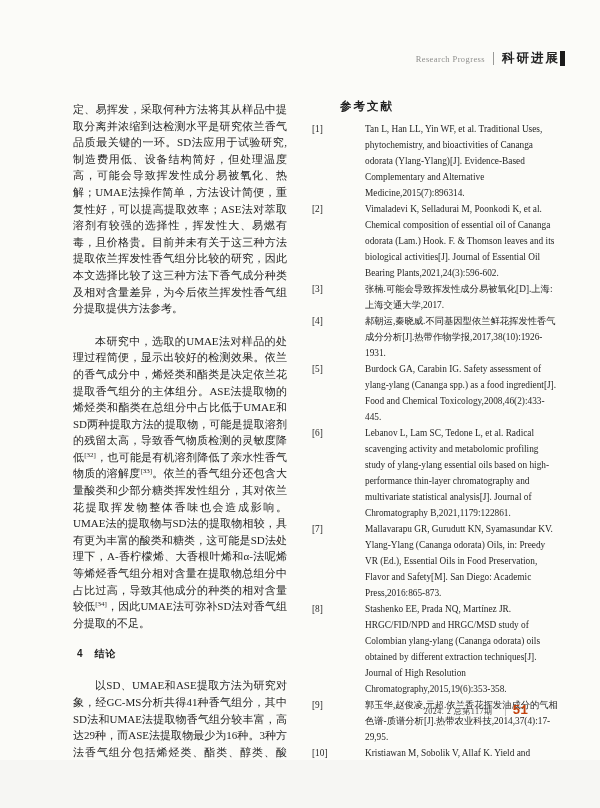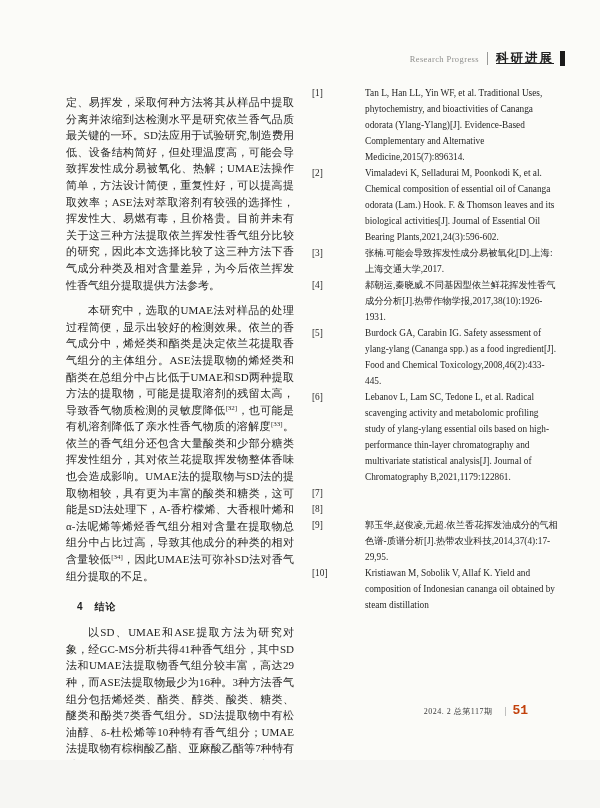--- a/index.html
+++ b/index.html
@@ -27,37 +27,35 @@
     margin-right:8px;
   }
   .header-vrule{
     width:1px;height:13px;background:#9a9a98;
     margin-right:8px;
   }
   .header-zh{
     font-size:12.5px;font-weight:bold;color:#222;
     letter-spacing:2px;
     font-family:"Liberation Sans","DejaVu Sans",sans-serif;
-    margin-right:6px;
-    text-decoration:underline;
   }
   .header-bar{
     width:5px;height:15px;background:#1a1a1a;
   }
   
   .columns{
     position:absolute;
     top:85px;left:57px;
     width:501px;
     display:flex;
   }
   .col-left{width:246px;margin-right:9px;}
   .col-right{width:246px;}
   .body-text p{
-    margin:9px;
+    margin:16px;
     font-size:11px;
     line-height:16.6px;
     text-align:justify;
     letter-spacing:0;
   }
   .indent{text-indent:2em;}
   sup{font-size:7px;line-height:0;vertical-align:4px;}
   .section-heading{
     font-weight:bold;
     font-size:10px;
@@ -118,20 +116,21 @@
     <div class="col-left body-text">
       <p>定、易挥发，采取何种方法将其从样品中提取分离并浓缩到达检测水平是研究依兰香气品质最关键的一环。SD法应用于试验研究,制造费用低、设备结构简好，但处理温度高，可能会导致挥发性成分易被氧化、热解；UMAE法操作简单，方法设计简便，重复性好，可以提高提取效率；ASE法对萃取溶剂有较强的选择性，挥发性大、易燃有毒，且价格贵。目前并未有关于这三种方法提取依兰挥发性香气组分比较的研究，因此本文选择比较了这三种方法下香气成分种类及相对含量差异，为今后依兰挥发性香气组分提取提供方法参考。</p>
       <p class="indent">本研究中，选取的UMAE法对样品的处理过程简便，显示出较好的检测效果。依兰的香气成分中，烯烃类和酯类是决定依兰花提取香气组分的主体组分。ASE法提取物的烯烃类和酯类在总组分中占比低于UMAE和SD两种提取方法的提取物，可能是提取溶剂的残留太高，导致香气物质检测的灵敏度降低<sup>[32]</sup>，也可能是有机溶剂降低了亲水性香气物质的溶解度<sup>[33]</sup>。依兰的香气组分还包含大量酸类和少部分糖类挥发性组分，其对依兰花提取挥发物整体香味也会造成影响。UMAE法的提取物与SD法的提取物相较，具有更为丰富的酸类和糖类，这可能是SD法处理下，A-香柠檬烯、大香根叶烯和α-法呢烯等烯烃香气组分相对含量在提取物总组分中占比过高，导致其他成分的种类的相对含量较低<sup>[34]</sup>，因此UMAE法可弥补SD法对香气组分提取的不足。</p>
       <div class="section-heading">4　结论</div>
       <p class="indent">以SD、UMAE和ASE提取方法为研究对象，经GC-MS分析共得41种香气组分，其中SD法和UMAE法提取物香气组分较丰富，高达29种，而ASE法提取物最少为16种。3种方法香气组分包括烯烃类、酯类、醇类、酸类、糖类、醚类和酚类7类香气组分。SD法提取物中有松油醇、δ-杜松烯等10种特有香气组分；UMAE法提取物有棕榈酸乙酯、亚麻酸乙酯等7种特有香气组分；ASE法提取物中只有(-)-异丁香烯1种特有物质。</p>
       <p class="indent">本研究为今后依兰挥发性香气组分提取提供方法参考，同时也为依兰挥发性香气组分物质鉴定提供更加全面的检测结果。下一步将使用不同极性有</p>
     </div>
 
     <div class="col-right body-text">
 
+      <div class="refs-heading">参考文献</div>
 
       <ol class="ref-list">
 
           <li class="ref-item">
             <span class="ref-num">[1]</span>
             <span class="ref-text">Tan L, Han LL, Yin WF, et al. Traditional Uses, phytochemistry, and bioactivities of Cananga odorata (Ylang-Ylang)[J]. Evidence-Based Complementary and Alternative Medicine,2015(7):896314.</span>
           </li>
 
           <li class="ref-item">
             <span class="ref-num">[2]</span>
@@ -153,24 +152,26 @@
             <span class="ref-text">Burdock GA, Carabin IG. Safety assessment of ylang-ylang (Cananga spp.) as a food ingredient[J]. Food and Chemical Toxicology,2008,46(2):433-445.</span>
           </li>
 
           <li class="ref-item">
             <span class="ref-num">[6]</span>
             <span class="ref-text">Lebanov L, Lam SC, Tedone L, et al. Radical scavenging activity and metabolomic profiling study of ylang-ylang essential oils based on high-performance thin-layer chromatography and multivariate statistical analysis[J]. Journal of Chromatography B,2021,1179:122861.</span>
           </li>
 
           <li class="ref-item">
             <span class="ref-num">[7]</span>
+            <span class="ref-text">Mallavarapu GR, Gurudutt KN, Syamasundar KV. Ylang-Ylang (Cananga odorata) Oils, in: Preedy VR (Ed.), Essential Oils in Food Preservation, Flavor and Safety[M]. San Diego: Academic Press,2016:865-873.</span>
           </li>
 
           <li class="ref-item">
             <span class="ref-num">[8]</span>
+            <span class="ref-text">Stashenko EE, Prada NQ, Martínez JR. HRGC/FID/NPD and HRGC/MSD study of Colombian ylang-ylang (Cananga odorata) oils obtained by different extraction techniques[J]. Journal of High Resolution Chromatography,2015,19(6):353-358.</span>
           </li>
 
           <li class="ref-item">
             <span class="ref-num">[9]</span>
             <span class="ref-text">郭玉华,赵俊凌,元超.依兰香花挥发油成分的气相色谱-质谱分析[J].热带农业科技,2014,37(4):17-29,95.</span>
           </li>
 
           <li class="ref-item">
             <span class="ref-num">[10]</span>
             <span class="ref-text">Kristiawan M, Sobolik V, Allaf K. Yield and composition of Indonesian cananga oil obtained by steam distillation</span>

